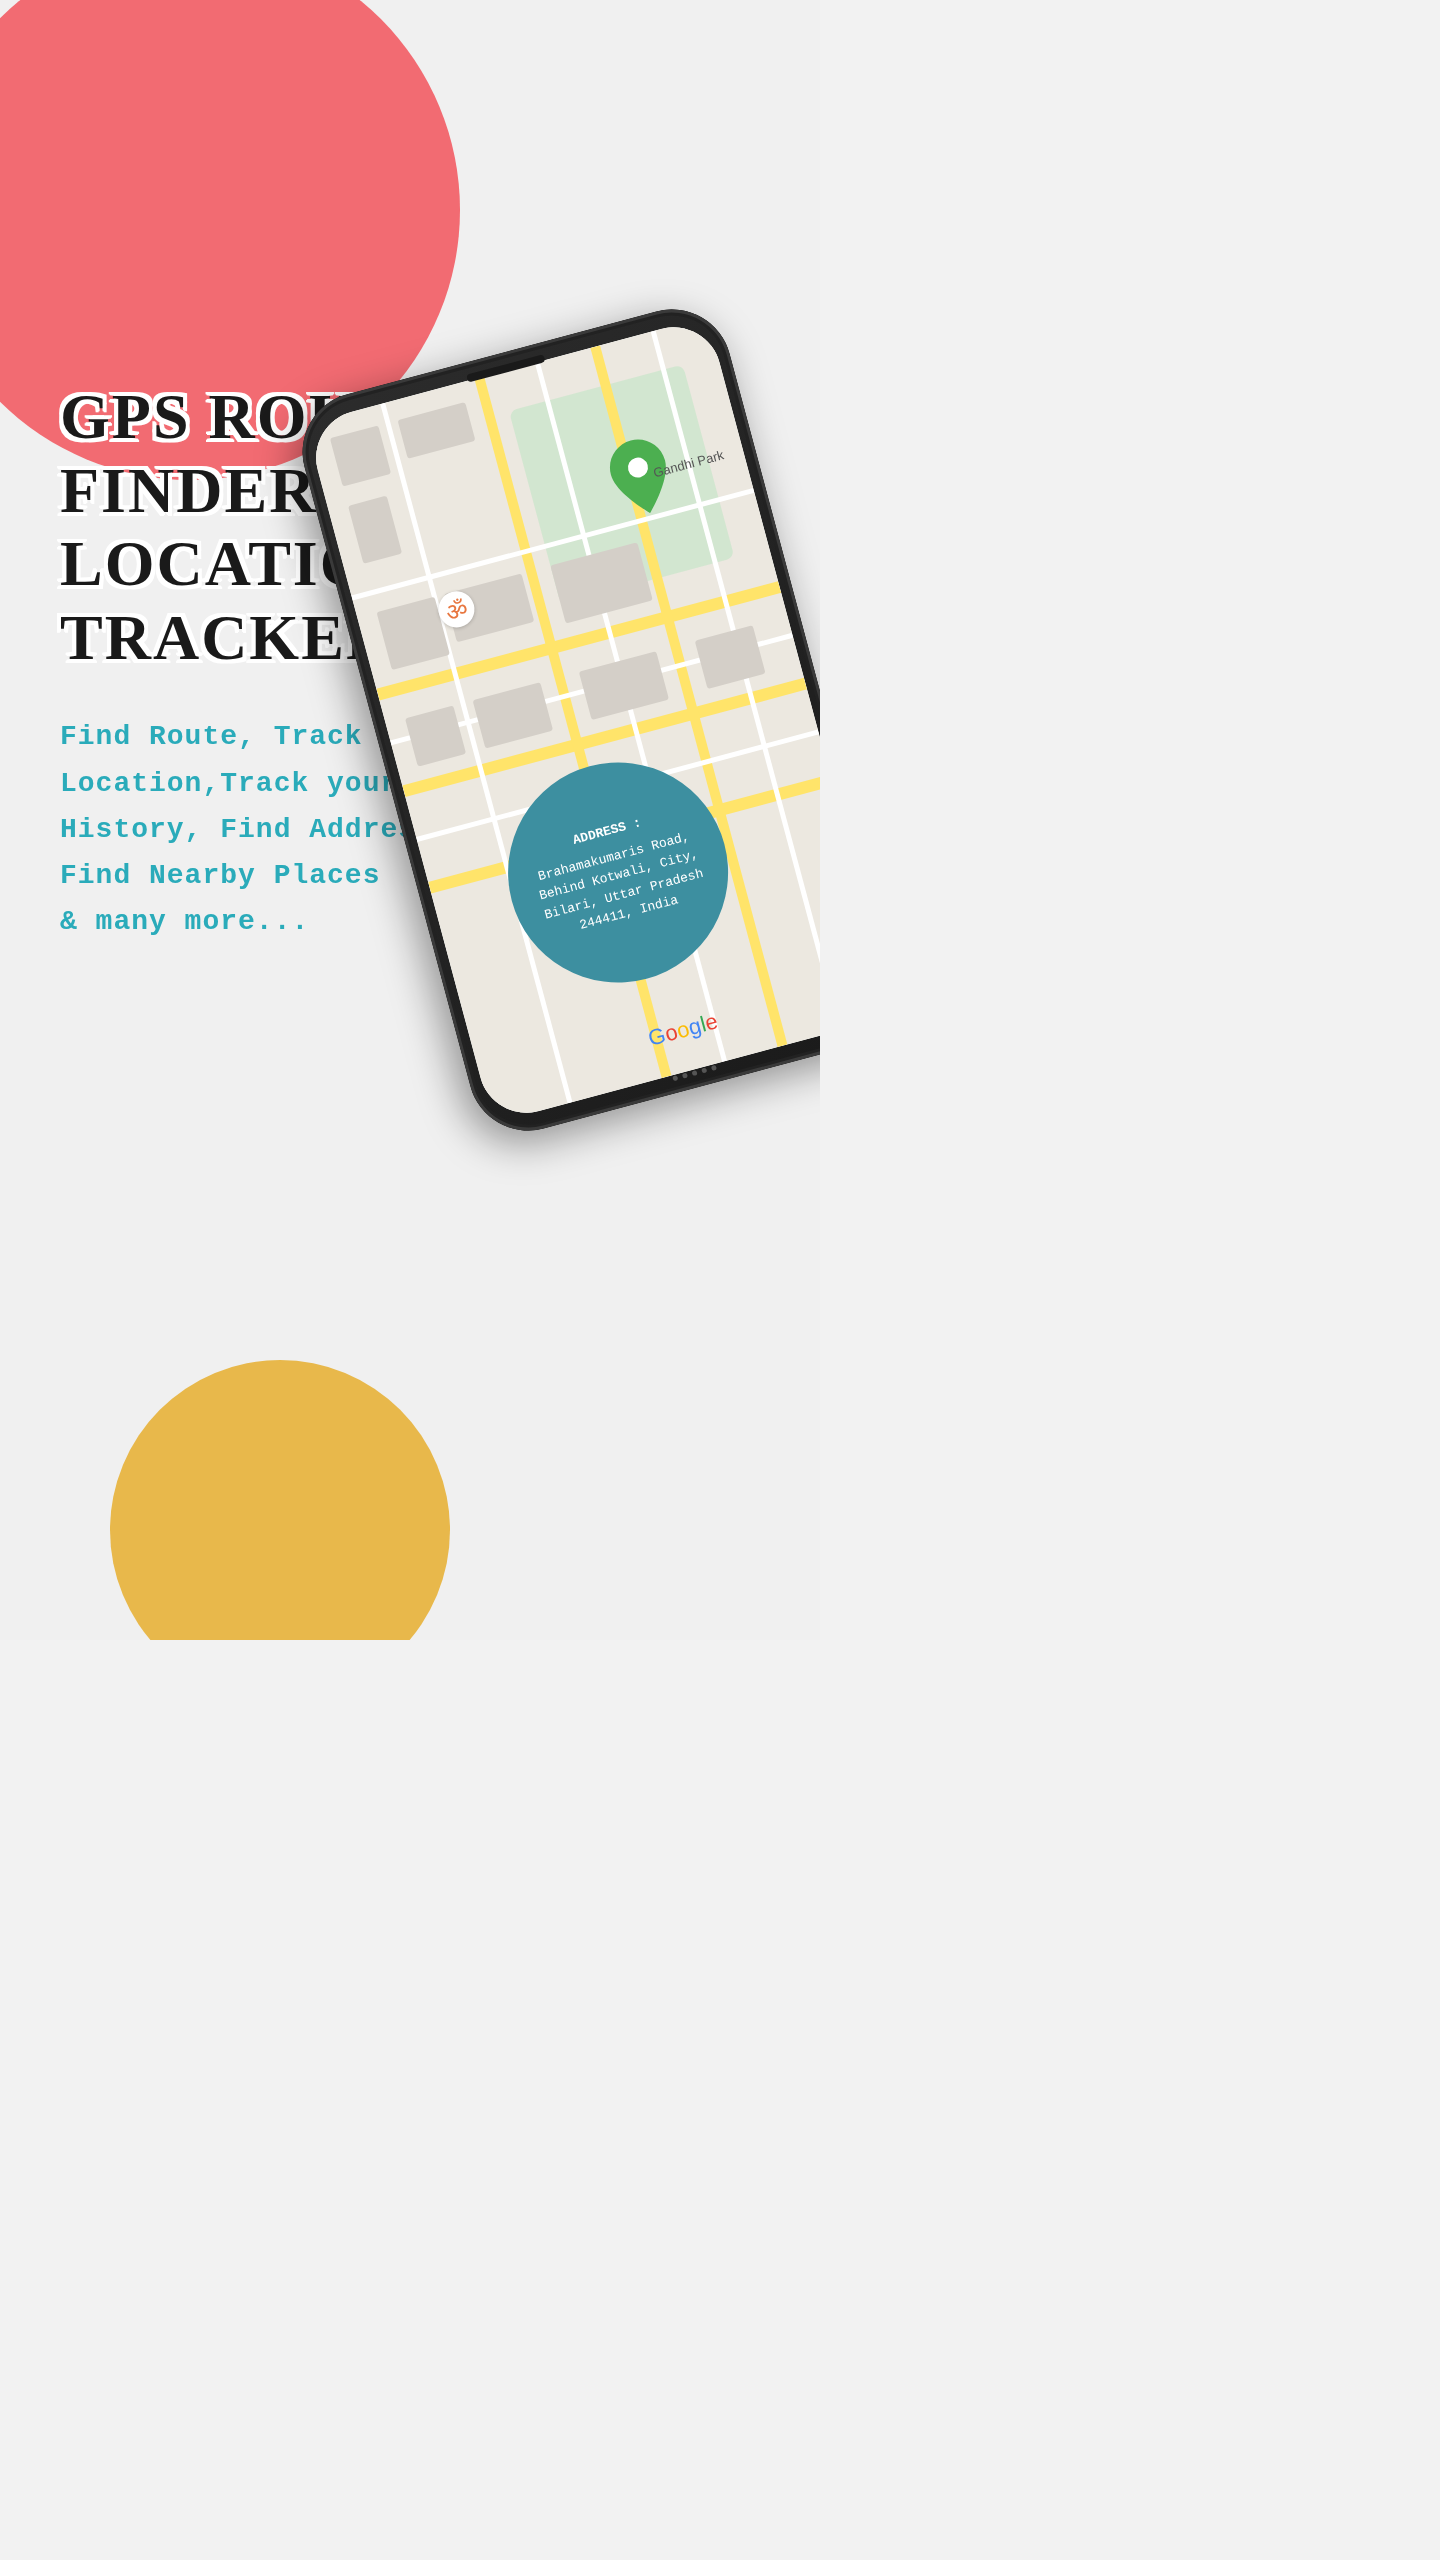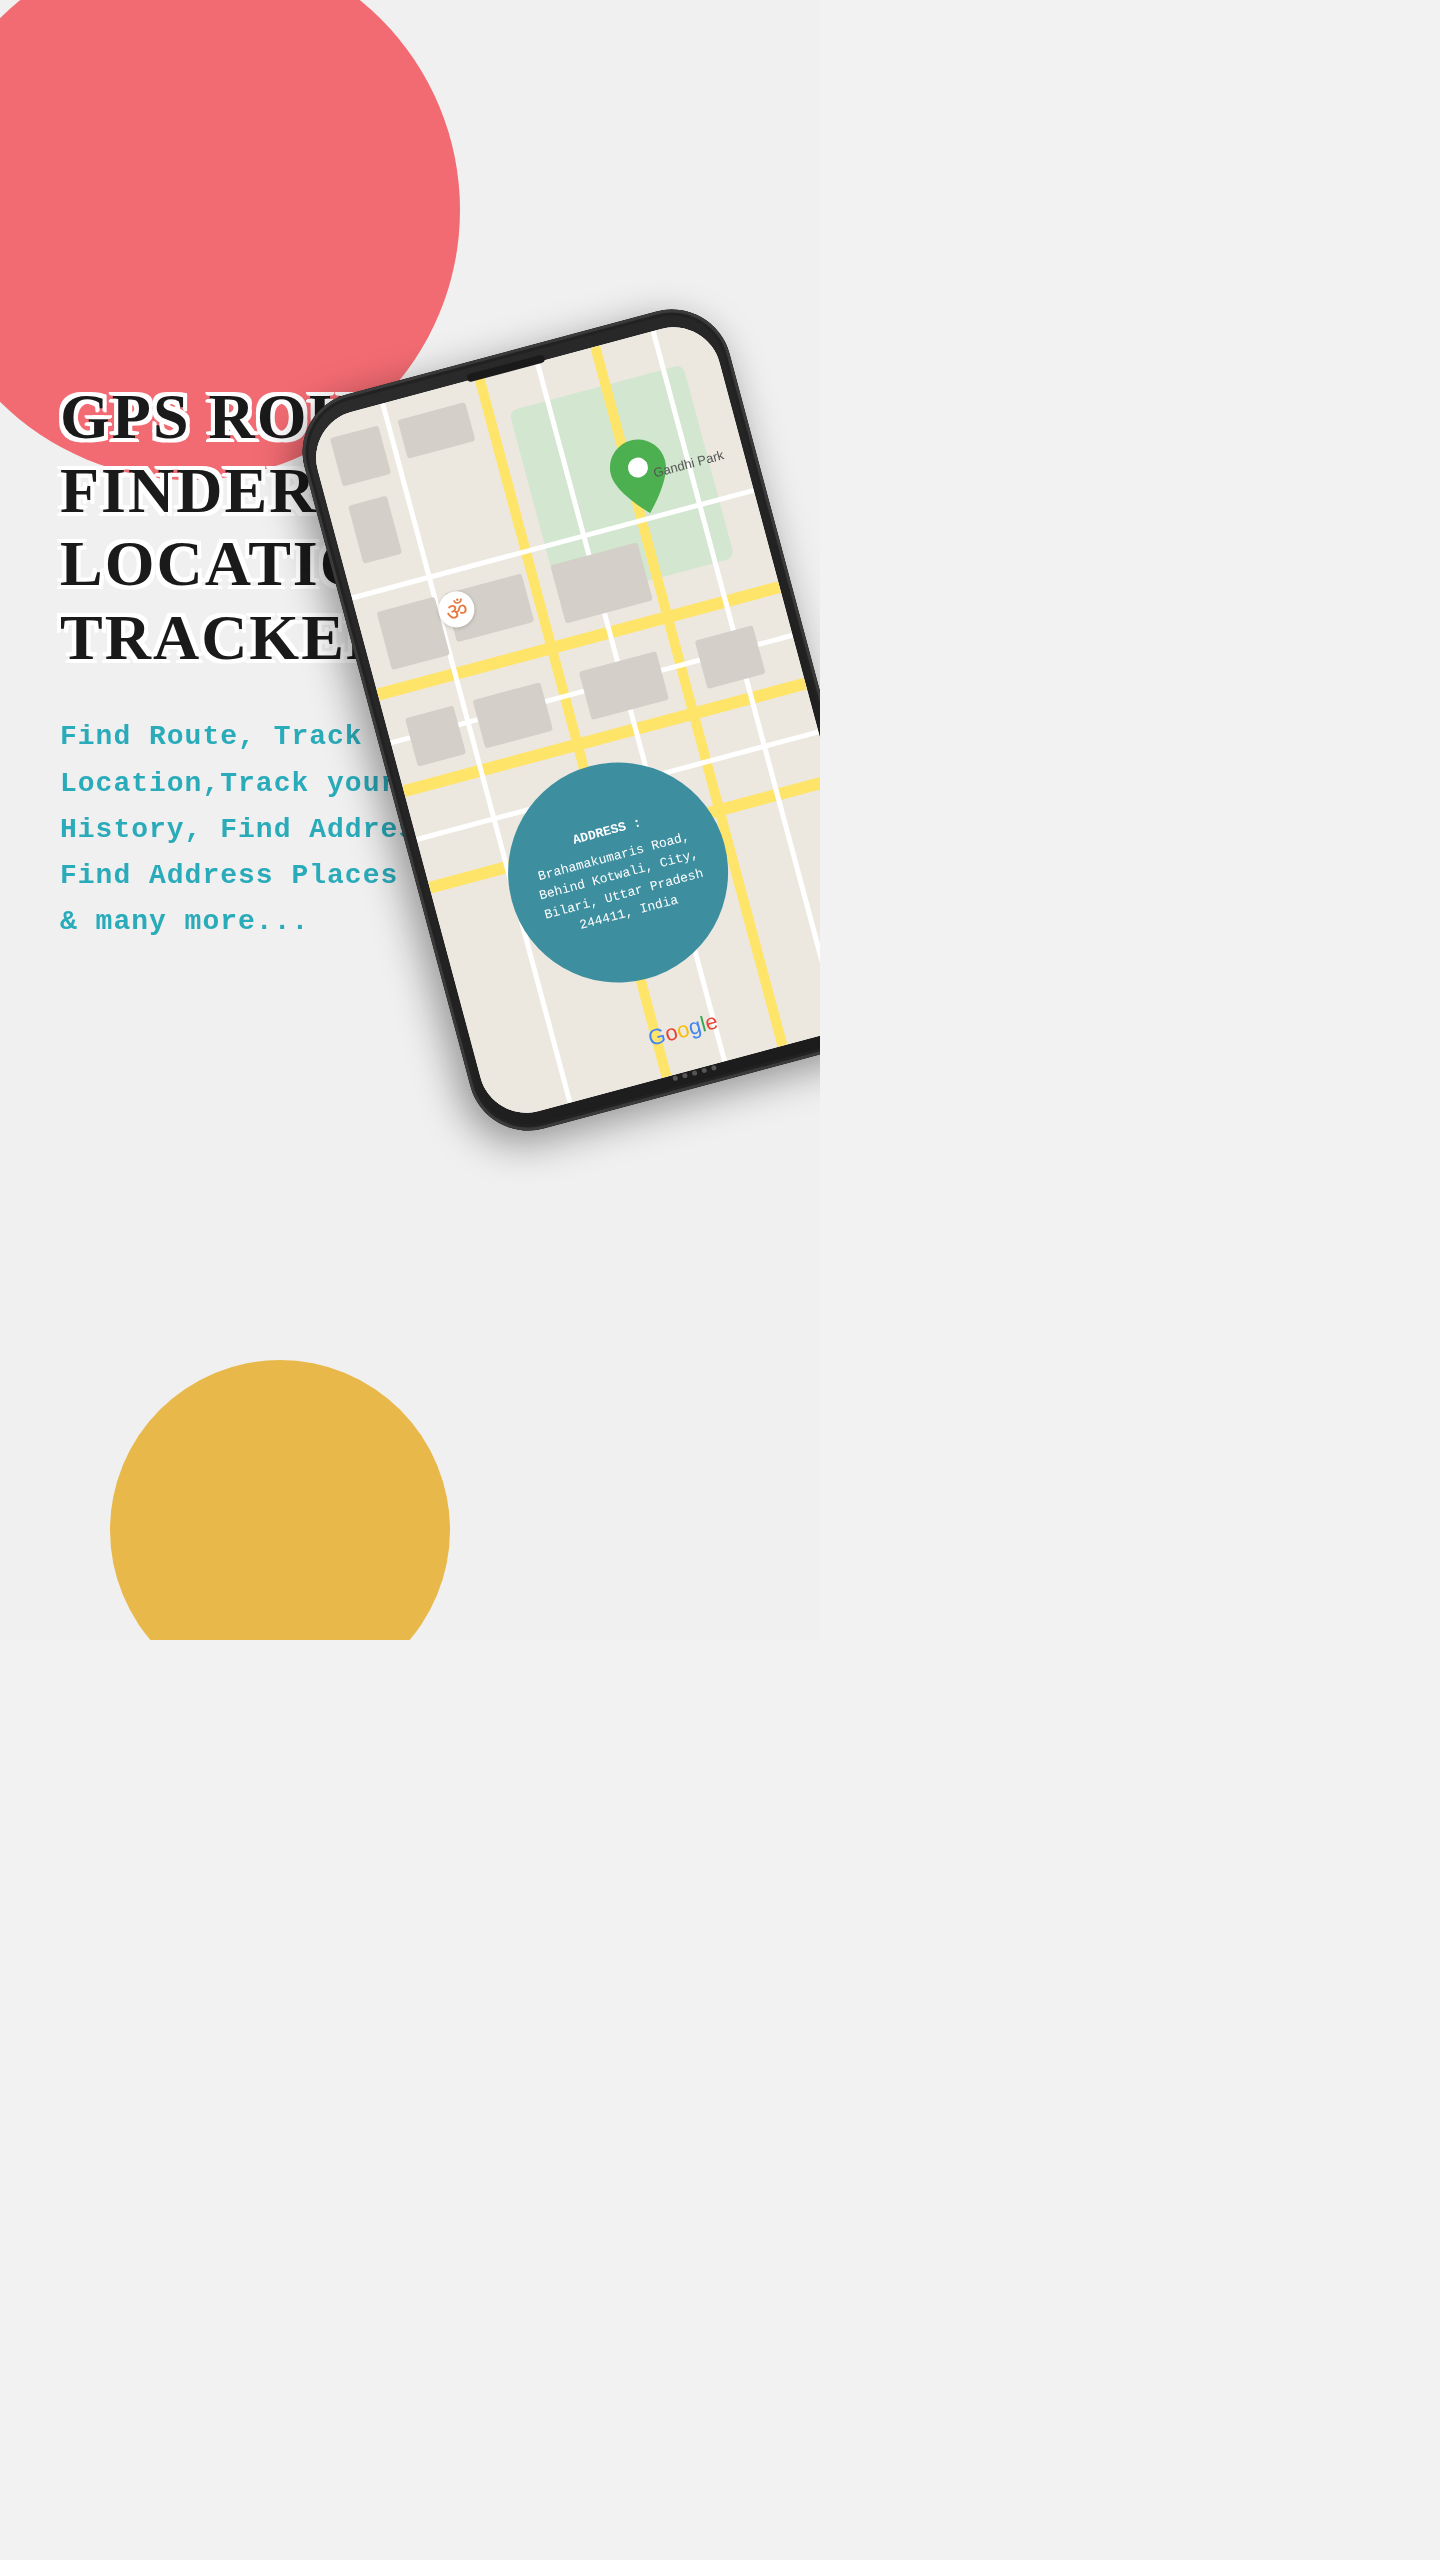--- a/index.html
+++ b/index.html
@@ -330,19 +330,19 @@
 
     <div class="app-title">
       <span>GPS Route Finder &amp;</span><br>
       <span>Location Tracker</span>
     </div>
 
     <div class="app-description">
       <span>Find Route, Track your Current</span><br>
       <span>Location,Track your Location</span><br>
       <span>History, Find Address,</span><br>
-      <span>Find Address Places</span><br>
+      <span>Find Nearby Places</span><br>
       <span>&amp; many more...</span>
     </div>
 
   </div>
 
 </div>
 
 </body></html>

